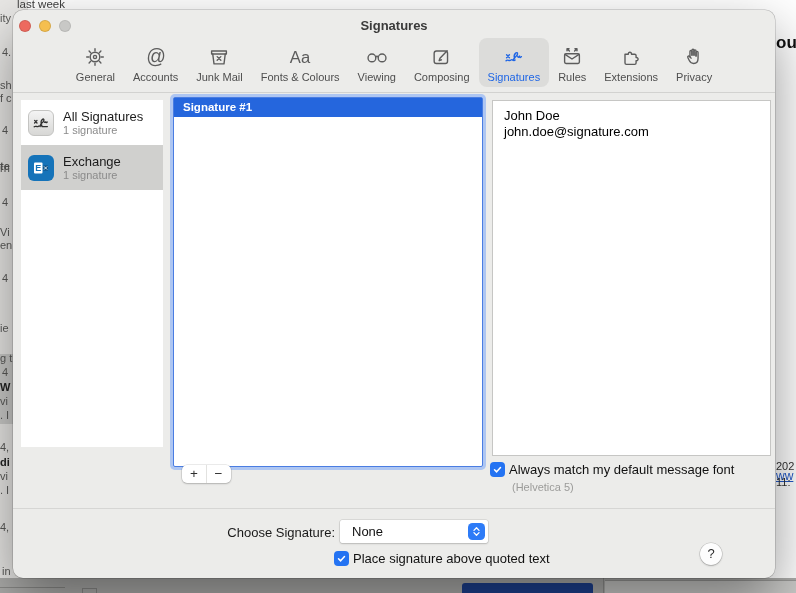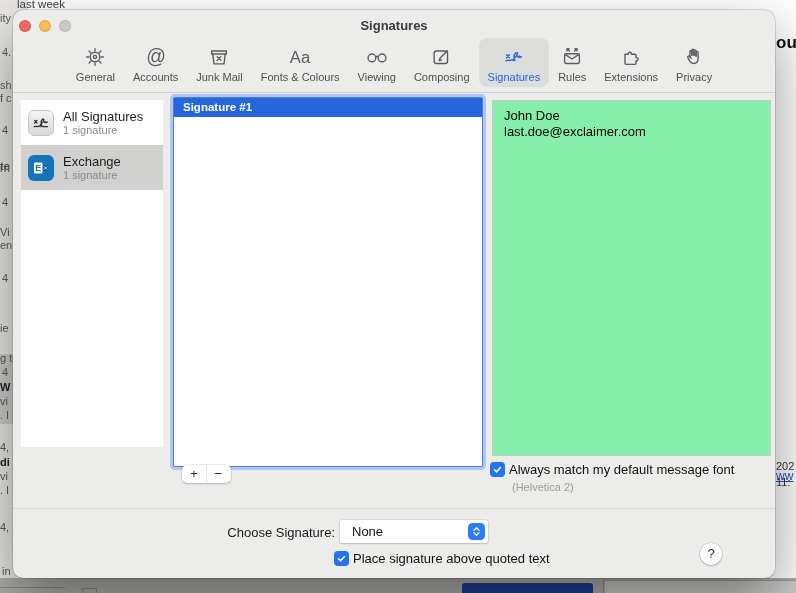--- a/index.html
+++ b/index.html
@@ -79,21 +79,21 @@
 
   
   .pm { position:absolute; left:169px; top:455px; width:49px; height:18px;
     background:#ffffff; border-radius:5px; display:flex;
     box-shadow:0 0 0 0.5px rgba(0,0,0,.15), 0 1px 2px rgba(0,0,0,.18); }
   .pm .pm-btn { width:24px; text-align:center; font-size:13.5px; color:#2e2e2e; line-height:17px; }
   .pm .pm-btn + .pm-btn { border-left:1px solid #e2e2e0; }
 
   
   .preview { position:absolute; left:479px; top:90px; width:279px; height:356px;
-    background:#86efac; border:1px solid #c6c6c4; padding:7px 0 0 11px; }
+    background:#ffffff; border:1px solid #c6c6c4; padding:7px 0 0 11px; }
   .preview div { font-size:13px; line-height:16px; color:#000; }
 
   
   .checkbox { width:15px; height:15px; border-radius:4px; background:#2473f2; flex:none;
     display:flex; align-items:center; justify-content:center; }
   .checkbox svg { display:block; }
   .check-row { position:absolute; display:flex; align-items:center; gap:4px; }
   .check-row .cb-label { font-size:13px; color:#111; white-space:nowrap; }
   .row-matchfont { left:477px; top:452px; }
   .font-detail { position:absolute; left:499px; top:471px; font-size:11px; color:#9c9c9a; }
@@ -319,32 +319,32 @@
       <div class="sig-row">Signature #1</div>
     </div>
 
     <div class="pm">
       <div class="pm-btn">+</div>
       <div class="pm-btn">−</div>
     </div>
 
     <div class="preview">
       <div>John Doe</div>
-      <div>last.doe@exclaimer.com</div>
+      <div>john.doe@signature.com</div>
     </div>
 
     <div class="check-row row-matchfont">
       <span class="checkbox">
         <svg width="11" height="11" viewBox="0 0 14 14">
             <polyline points="3.2,7.3 5.9,10 10.8,4.4" fill="none" stroke="#ffffff" stroke-width="1.9" stroke-linecap="round" stroke-linejoin="round"></polyline>
           </svg>
       </span>
       <span class="cb-label">Always match my default message font</span>
     </div>
-    <div class="font-detail">(Helvetica 2)</div>
+    <div class="font-detail">(Helvetica 5)</div>
 
     <div class="bottom-divider"></div>
 
     <div class="choose-label">Choose Signature:</div>
     <div class="dropdown">
       <span class="dd-value">None</span>
       <span class="dd-stepper">
         <svg width="13" height="13" viewBox="0 0 17 17">
           <polyline points="5.2,7 8.5,3.6 11.8,7" fill="none" stroke="#ffffff" stroke-width="1.7" stroke-linecap="round" stroke-linejoin="round"></polyline>
           <polyline points="5.2,10 8.5,13.4 11.8,10" fill="none" stroke="#ffffff" stroke-width="1.7" stroke-linecap="round" stroke-linejoin="round"></polyline>

